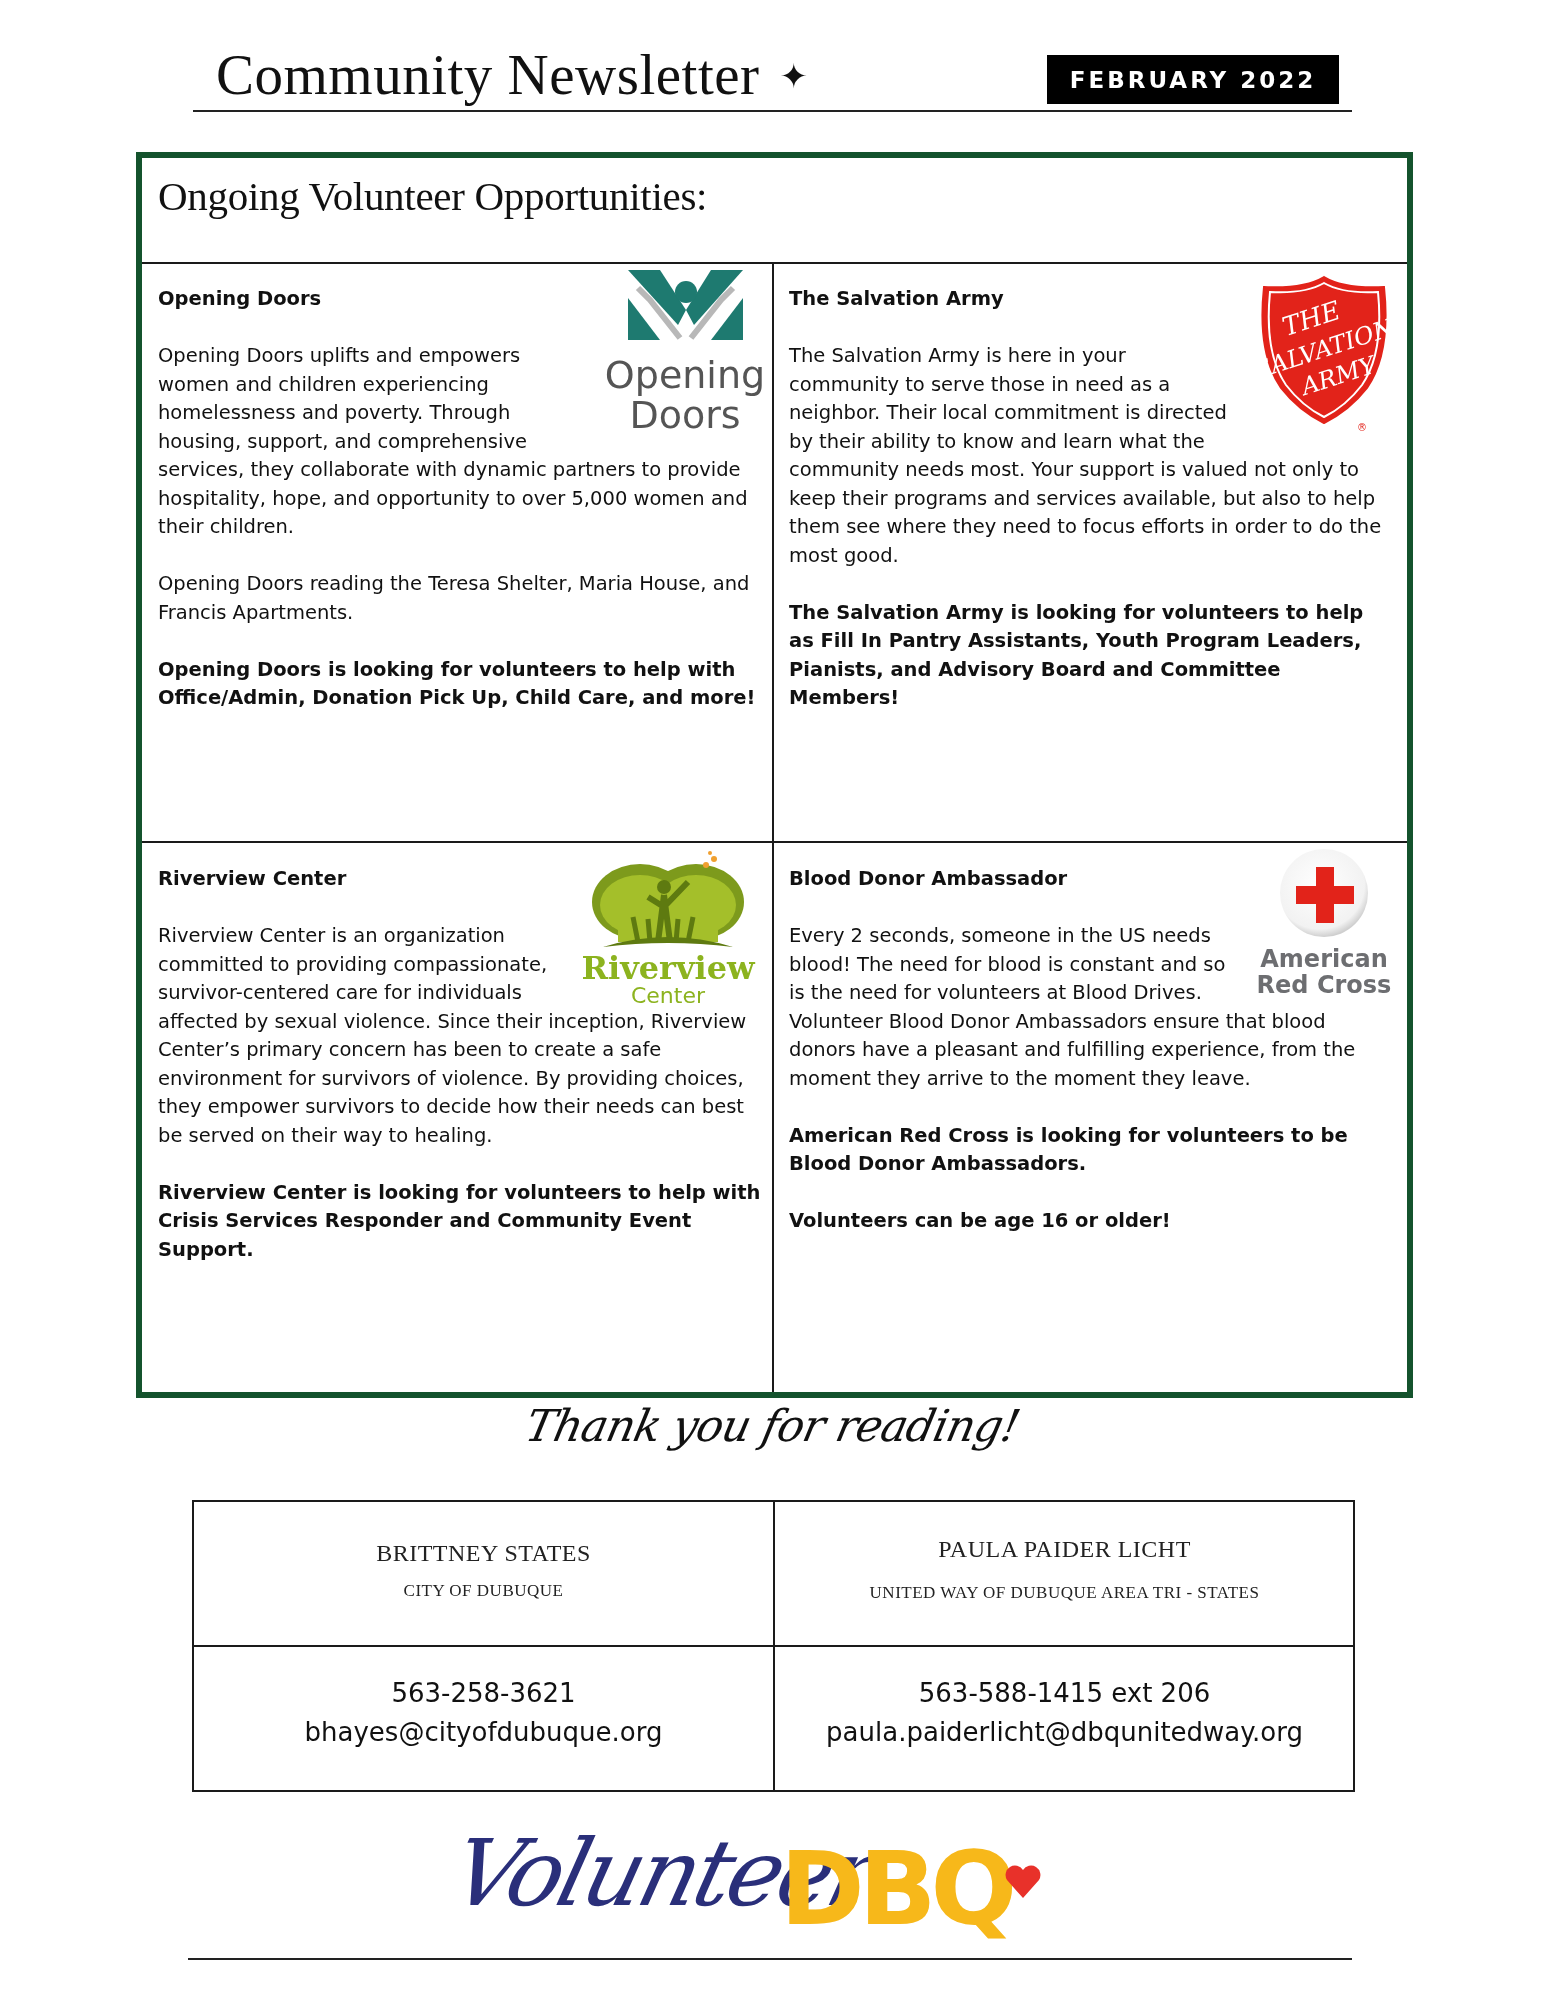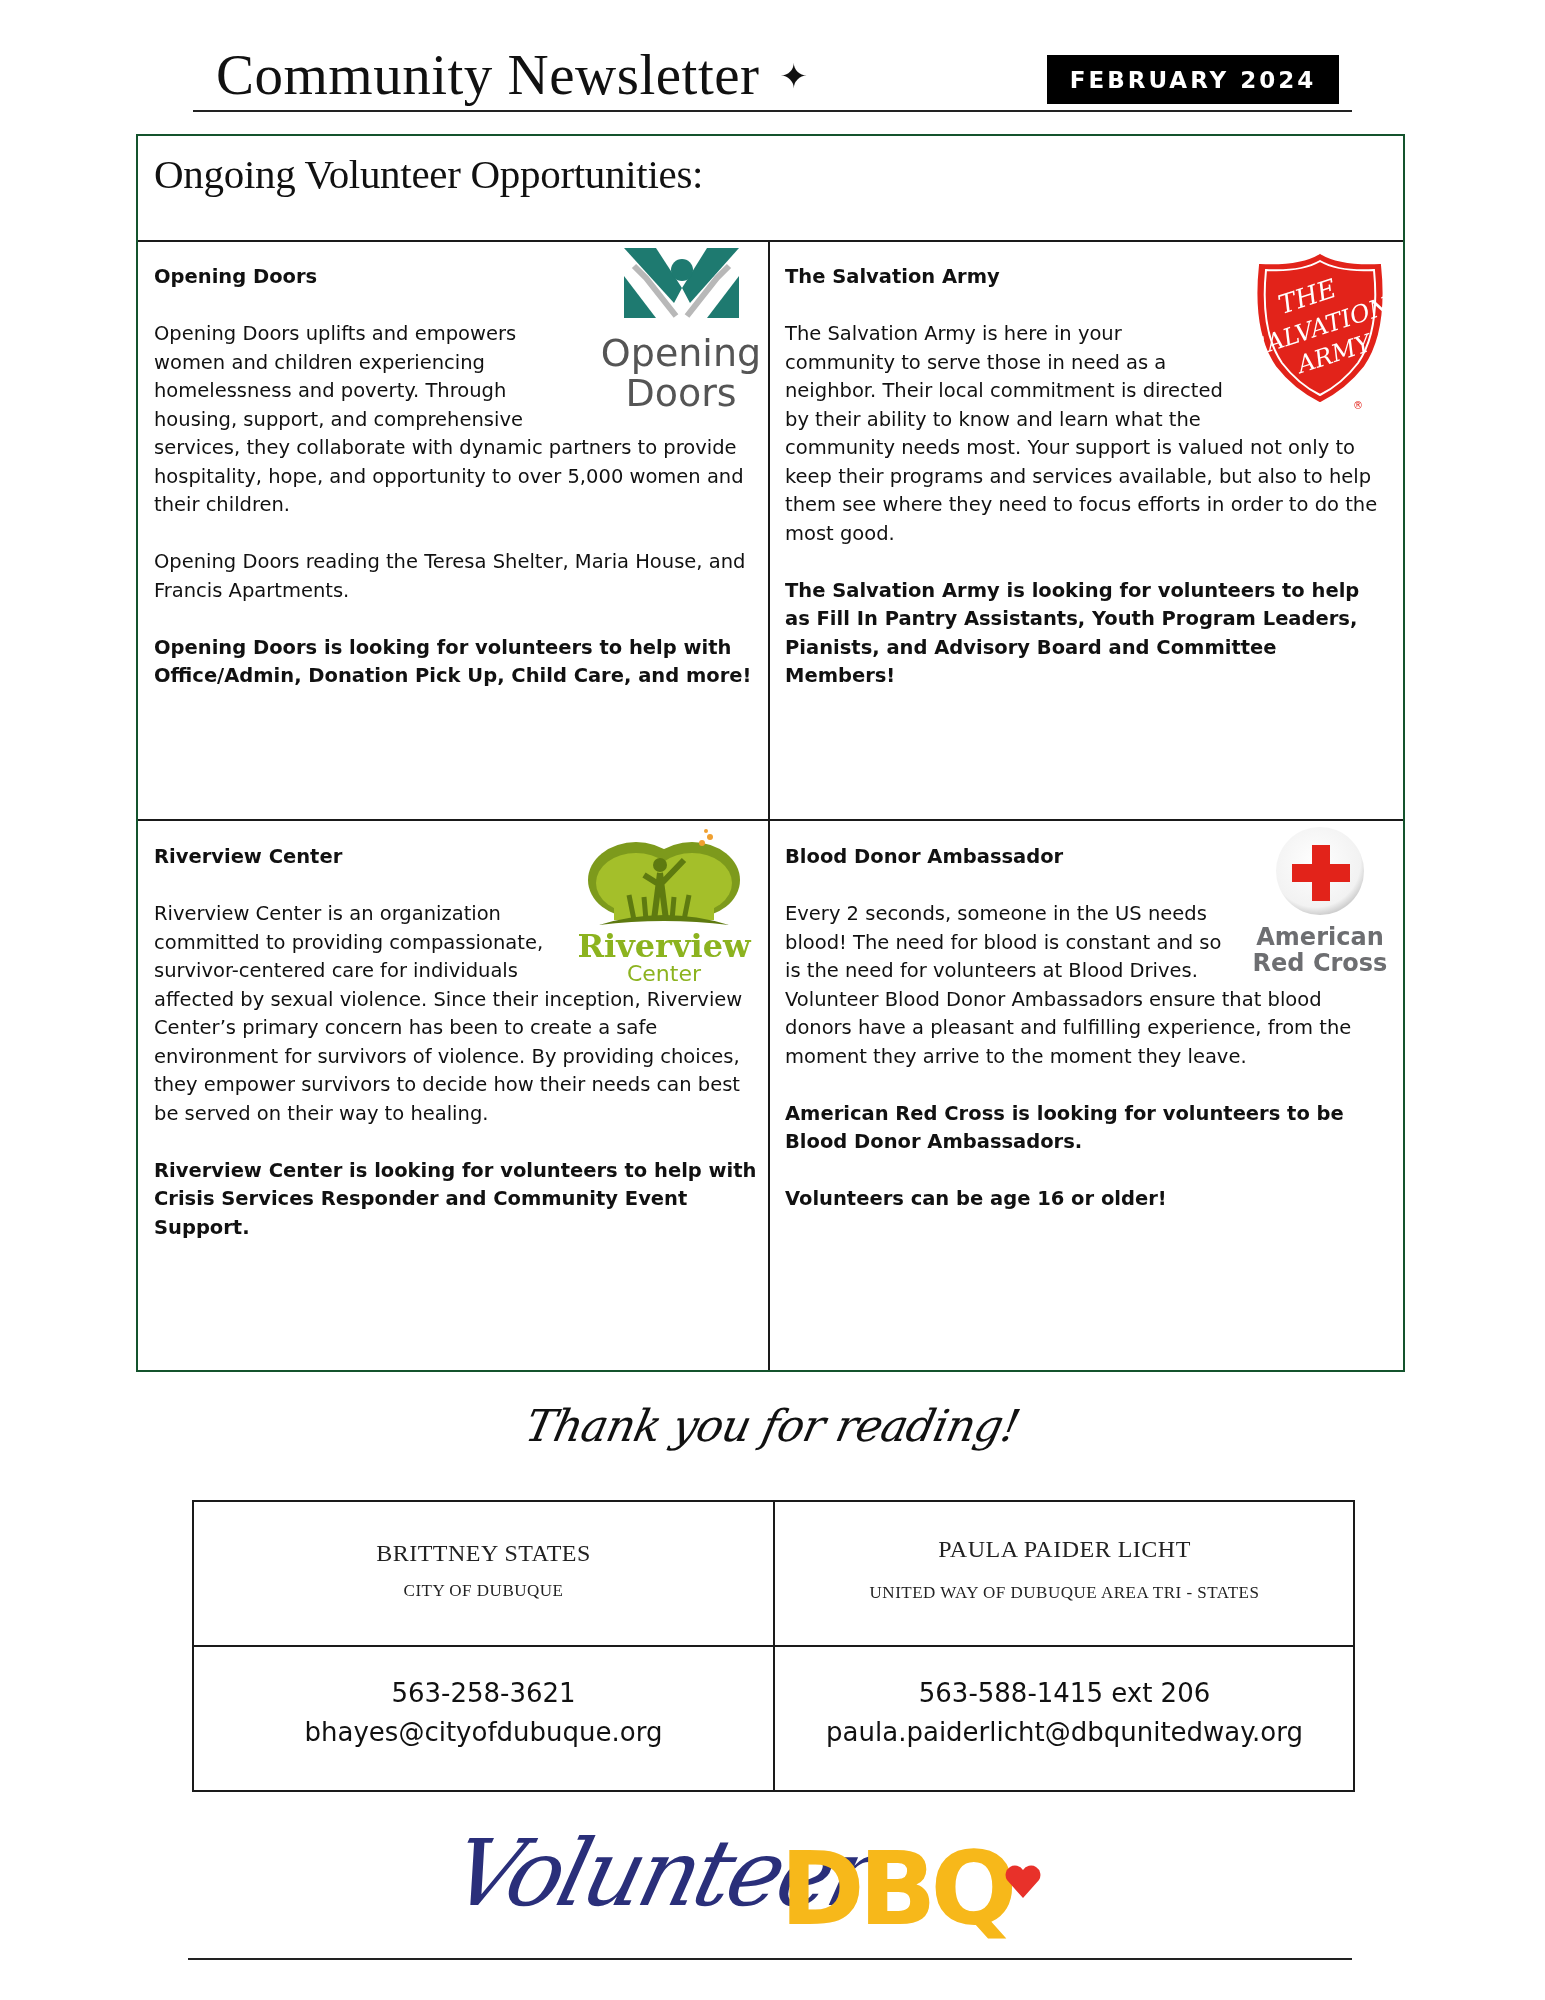--- a/index.html
+++ b/index.html
@@ -6,21 +6,21 @@
   body { width:1545px; height:2000px; position:relative; overflow:hidden; color:#111; font-family:"Liberation Sans", sans-serif; }
   .abs { position:absolute; }
 
   
   .title { left:216px; top:40px; font-family:"Liberation Serif","DejaVu Serif",serif; font-size:57px; letter-spacing:0.5px; color:#111; line-height:70px; white-space:nowrap; }
   .star { display:inline-block; margin-left:20px; font-size:34px; vertical-align:middle; position:relative; top:-4px; }
   .date-badge { left:1047px; top:55px; width:292px; height:49px; background:#000; color:#fff; font-family:"DejaVu Sans", sans-serif; font-weight:bold; font-size:23px; letter-spacing:3px; display:flex; align-items:center; justify-content:center; }
   .header-rule { left:193px; top:110px; width:1159px; height:2px; background:#222; }
 
   
-  .main-box { left:136px; top:134px; width:1265px; height:1234px; border:2px solid #14532d; }
+  .main-box { left:136px; top:152px; width:1265px; height:1234px; border:6px solid #14532d; }
   .main-title-row { left:0; top:0; width:1265px; height:104px; border-bottom:2px solid #1a1a1a; }
   .main-title { left:16px; top:14px; font-family:"Liberation Serif","DejaVu Serif",serif; font-size:41px; color:#111; white-space:nowrap; letter-spacing:-0.3px; }
   .vdiv { left:630px; top:106px; width:2px; height:1128px; background:#1a1a1a; }
   .hdiv { left:0; top:683px; width:1265px; height:2px; background:#1a1a1a; }
 
   .cell { width:605px; font-family:"DejaVu Sans", sans-serif; font-size:19.5px; line-height:28.5px; color:#111; }
   .cell .heading { font-weight:bold; margin-top:0; }
   .cell p { margin:0; }
   .cell .gap { height:28.5px; }
   .cell .bold { font-weight:bold; }
@@ -41,21 +41,21 @@
   
   .vol-logo { left:455px; top:1820px; width:640px; height:135px; }
   .vol-script { left:0; top:0; font-family:"DejaVu Serif", serif; font-style:italic; font-size:92px; color:#2a2f7a; transform:skewX(-14deg); letter-spacing:-4px; white-space:nowrap; }
   .vol-dbq { left:325px; top:18px; font-family:"DejaVu Sans", sans-serif; font-weight:bold; font-size:102px; color:#f7b81a; letter-spacing:-6px; white-space:nowrap; line-height:1; }
   .footer-rule { left:188px; top:1958px; width:1164px; height:2px; background:#222; }
 </style>
 </head>
 <body>
 
 <div class="abs title"><span>Community Newsletter</span><span class="star">✦</span></div>
-<div class="abs date-badge">FEBRUARY 2024</div>
+<div class="abs date-badge">FEBRUARY 2022</div>
 <div class="abs header-rule"></div>
 
 <div class="abs main-box">
   <div class="abs main-title-row">
     <div class="abs main-title">Ongoing Volunteer Opportunities:</div>
   </div>
   <div class="abs vdiv"></div>
   <div class="abs hdiv"></div>
 
   <div class="abs cell" style="left:16px; top:127px;">

